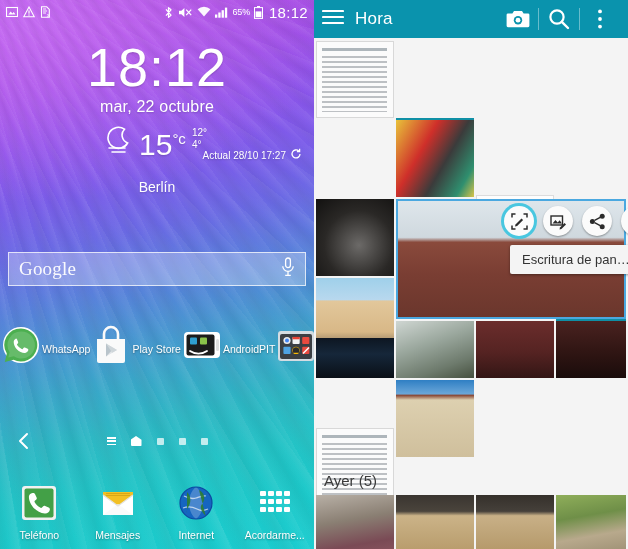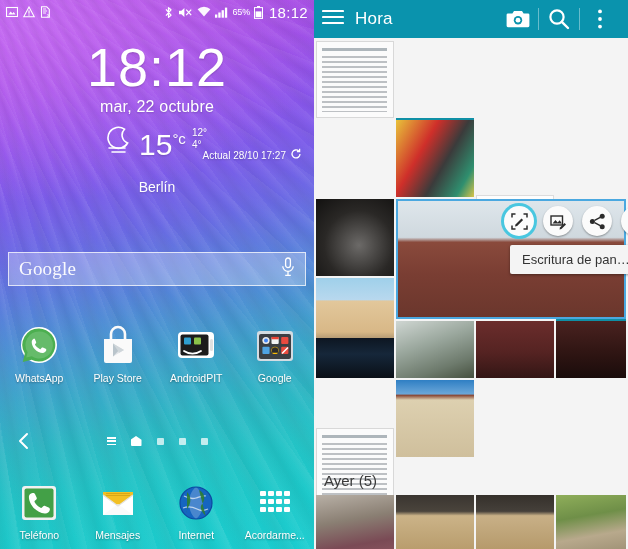--- a/index.html
+++ b/index.html
@@ -91,21 +91,21 @@
     font-family: "Liberation Serif", serif;
     font-size: 19px; color: #ffffff; opacity: .95; letter-spacing: .2px;
   }
   .gbar-mic { margin-left: auto; }
 
   
   .appgrid {
     position: absolute; left: 0; right: 0; top: 325px;
     display: flex; z-index: 5;
   }
-  .appcell { flex: 1; display: flex; flex-direction: column; align-items: center; }
+  .appcell { flex: 1; display: flex; flex-direction: row; align-items: center; }
   .appicon { width: 42px; height: 42px; position: relative; }
   .applabel {
     font-size: 10.5px; color: #fff; margin-top: 5px;
     text-shadow: 0 1px 2px rgba(0,0,0,.35); white-space: nowrap;
   }
 
   
   .pagerrow {
     position: absolute; left: 0; right: 0; top: 432px; height: 18px;
     display: flex; align-items: center; z-index: 5;

